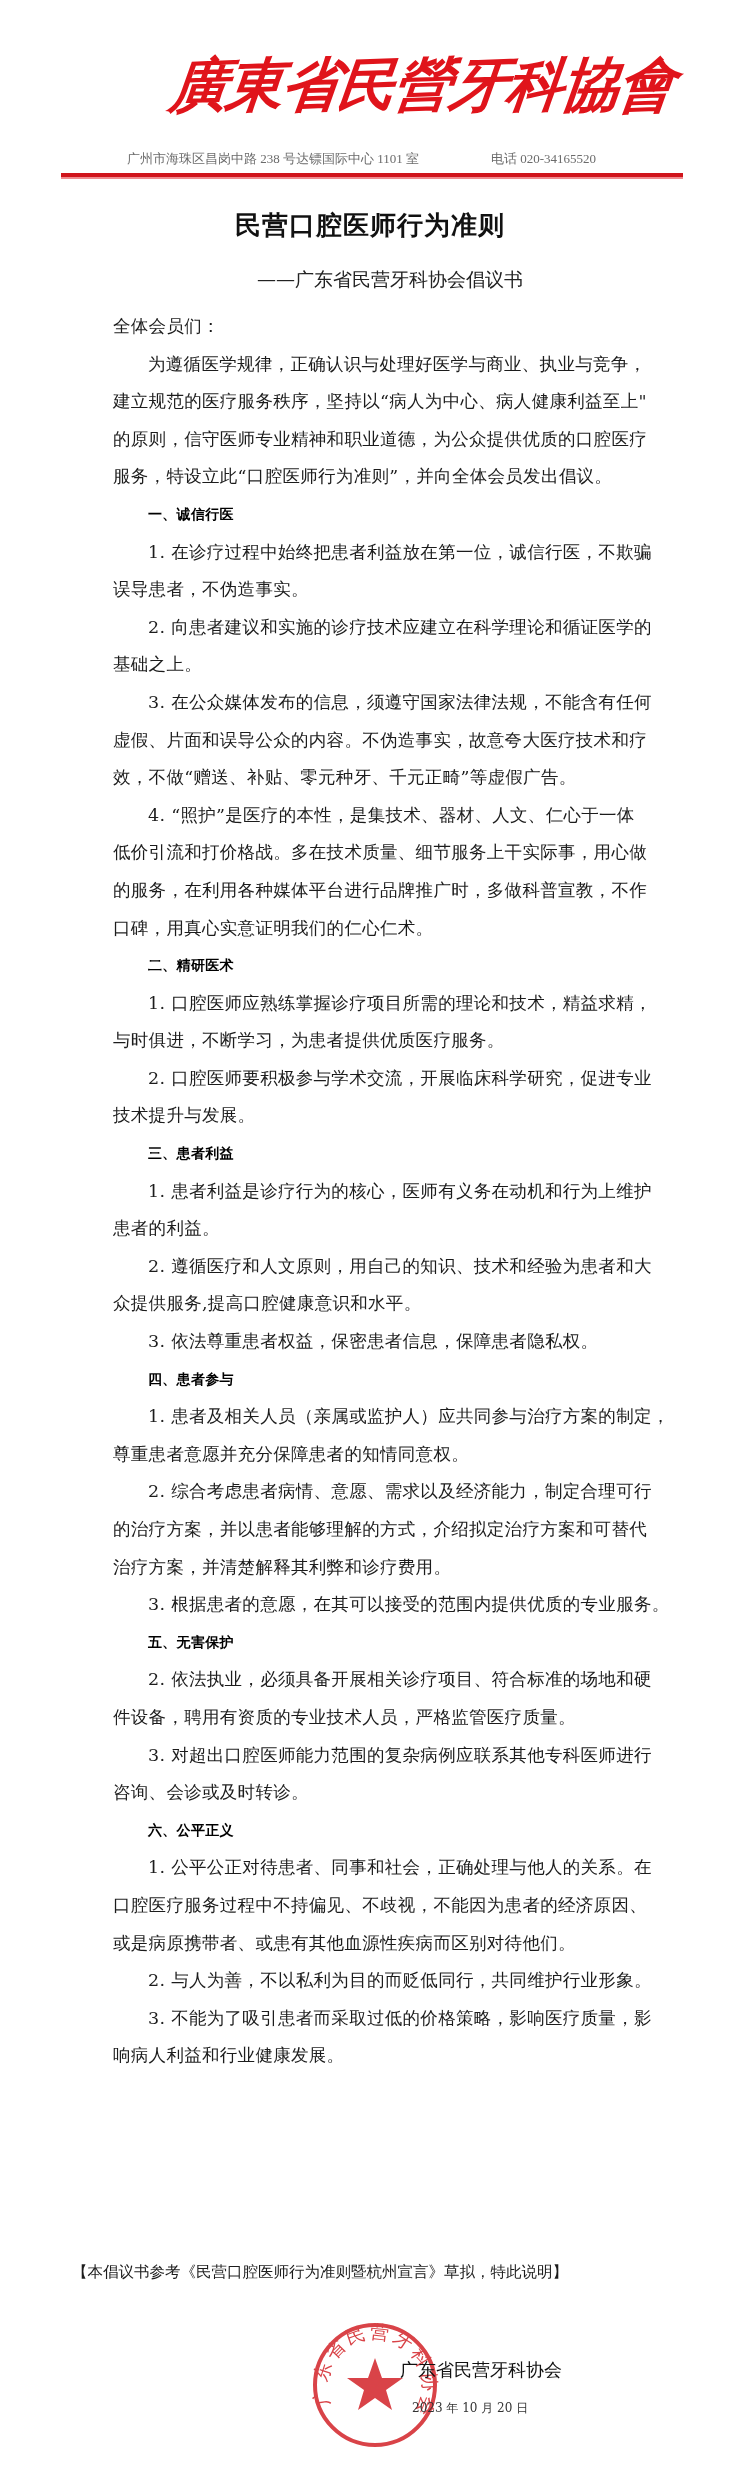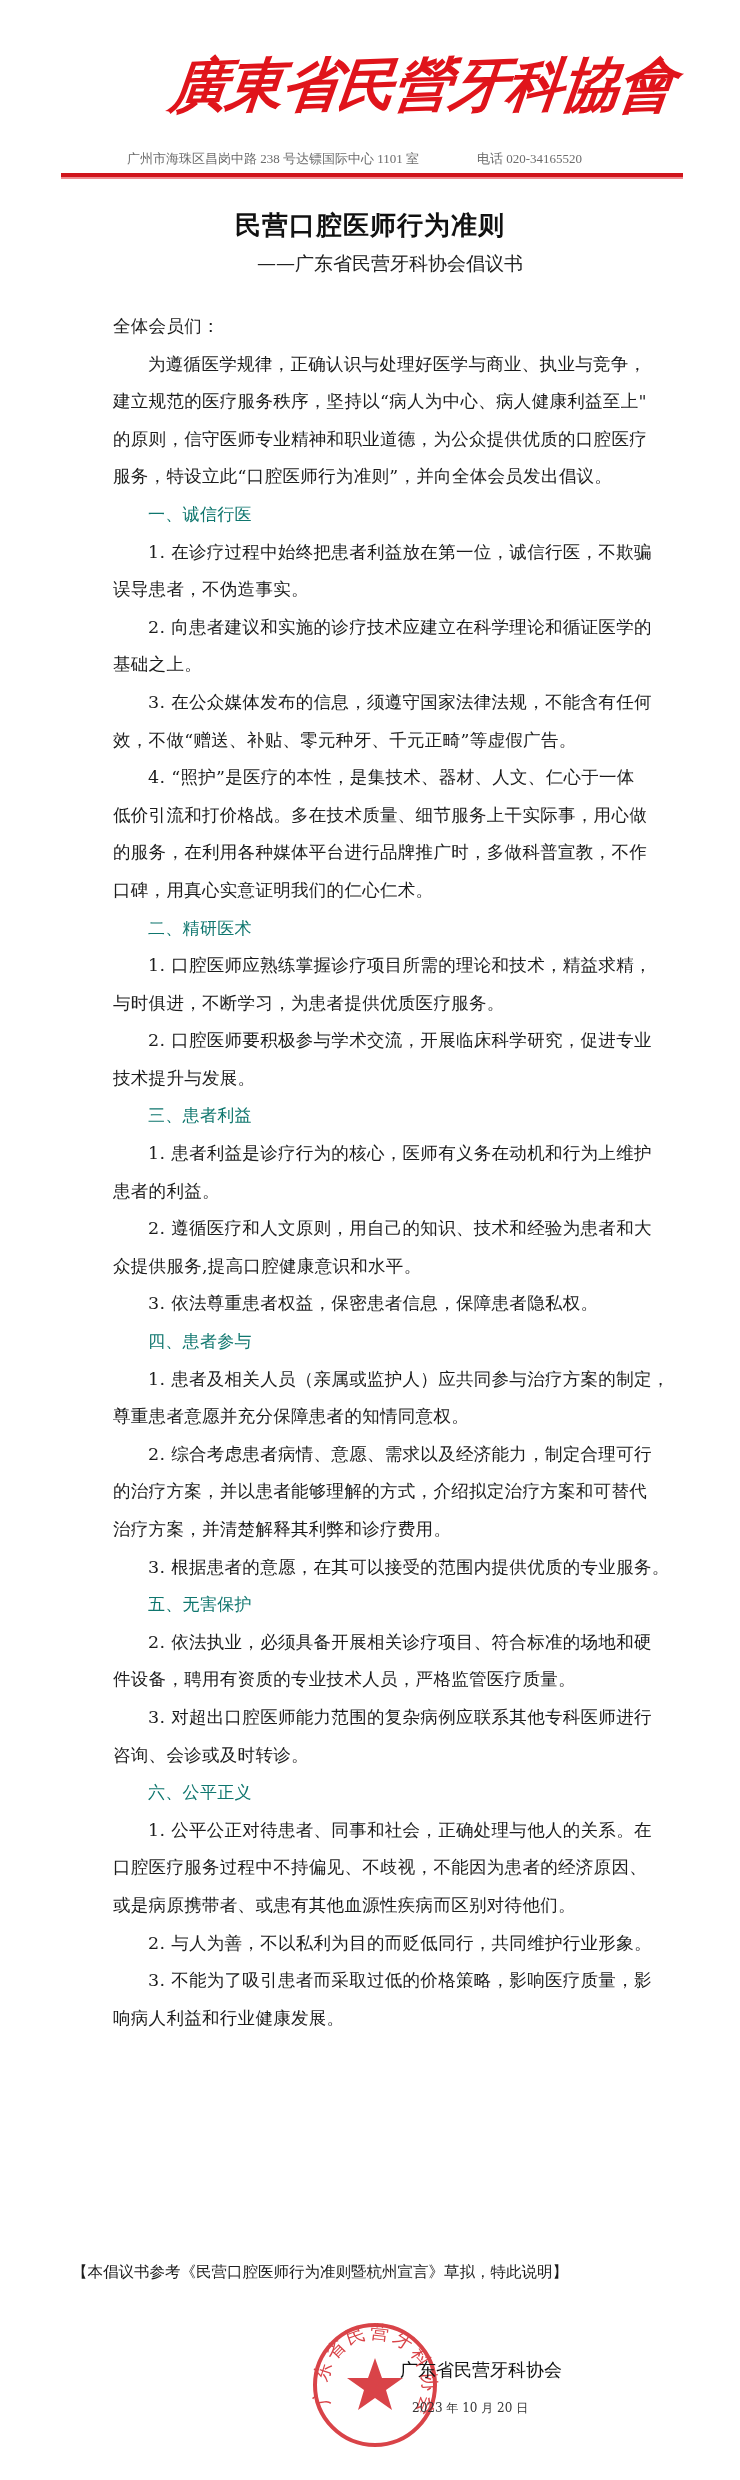--- a/index.html
+++ b/index.html
@@ -53,21 +53,21 @@
       font-size: 13px;
       color: #6b6b6b;
     }
     .contact-address {
       position: absolute;
       left: 127px;
       top: 0;
     }
     .contact-phone {
       position: absolute;
-      left: 477px;
+      left: 491px;
       top: 0;
     }
     .red-rule {
       position: absolute;
       left: 61px;
       top: 173px;
       width: 622px;
       height: 4px;
       background: #d0141b;
       border-bottom: 2px solid #f08a8e;
@@ -84,21 +84,21 @@
       font-size: 26px;
       font-weight: bold;
       color: #111;
       margin: 0;
       line-height: 40px;
       letter-spacing: 1px;
     }
     .doc-subtitle {
       font-size: 19px;
       color: #222;
-      margin: 0;
+      margin: 16px;
       line-height: 36px;
       padding-left: 40px;
     }
     .body-text {
       position: absolute;
       left: 113px;
       top: 308px;
       width: 570px;
     }
     .line {
@@ -107,24 +107,24 @@
       height: 37.6px;
       white-space: nowrap;
       color: #1c1c1c;
       letter-spacing: 0.3px;
     }
     .indent {
       padding-left: 35px;
     }
     .heading {
       font-family: "DejaVu Sans", "Liberation Sans", sans-serif;
-      font-weight: normal;
-      font-size: 17px;
+      font-weight: bold;
+      font-size: 14px;
       padding-left: 35px;
-      color: #0f766e;
+      color: #000000;
     }
     .footnote {
       position: absolute;
       top: 2262px;
       left: 0;
       width: 640px;
       text-align: center;
       font-size: 15.5px;
       color: #1c1c1c;
       box-sizing: border-box;
@@ -198,20 +198,21 @@
     <div>
       <div class="line indent">1. 在诊疗过程中始终把患者利益放在第一位，诚信行医，不欺骗</div>
       <div class="line">误导患者，不伪造事实。</div>
     </div>
     <div>
       <div class="line indent">2. 向患者建议和实施的诊疗技术应建立在科学理论和循证医学的</div>
       <div class="line">基础之上。</div>
     </div>
     <div>
       <div class="line indent">3. 在公众媒体发布的信息，须遵守国家法律法规，不能含有任何</div>
+      <div class="line">虚假、片面和误导公众的内容。不伪造事实，故意夸大医疗技术和疗</div>
       <div class="line">效，不做“赠送、补贴、零元种牙、千元正畸”等虚假广告。</div>
     </div>
     <div>
       <div class="line indent">4. “照护”是医疗的本性，是集技术、器材、人文、仁心于一体</div>
       <div class="line">低价引流和打价格战。多在技术质量、细节服务上干实际事，用心做</div>
       <div class="line">的服务，在利用各种媒体平台进行品牌推广时，多做科普宣教，不作</div>
       <div class="line">口碑，用真心实意证明我们的仁心仁术。</div>
     </div>
   </section>
 

